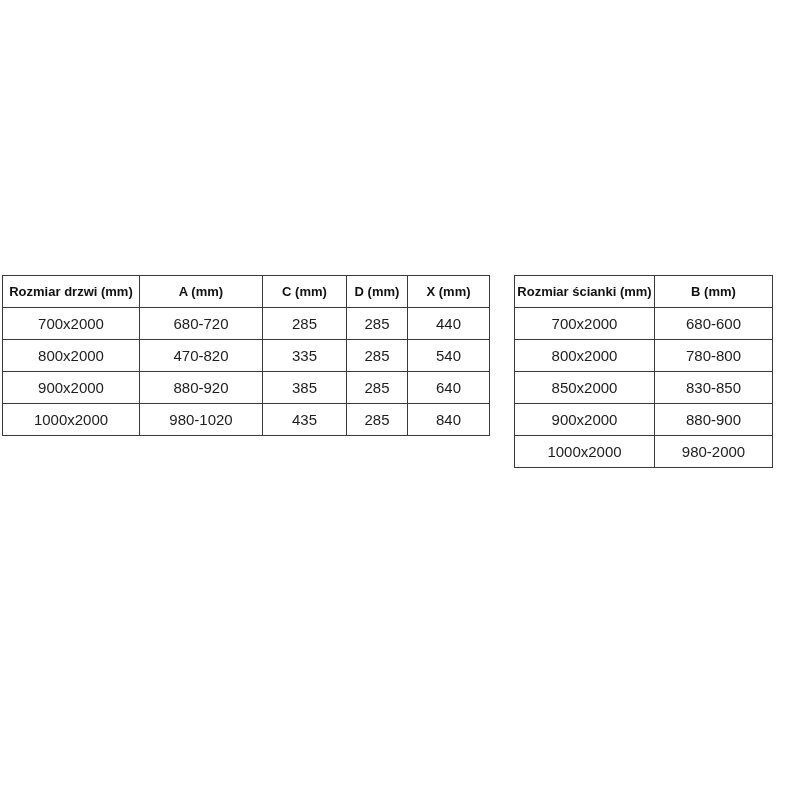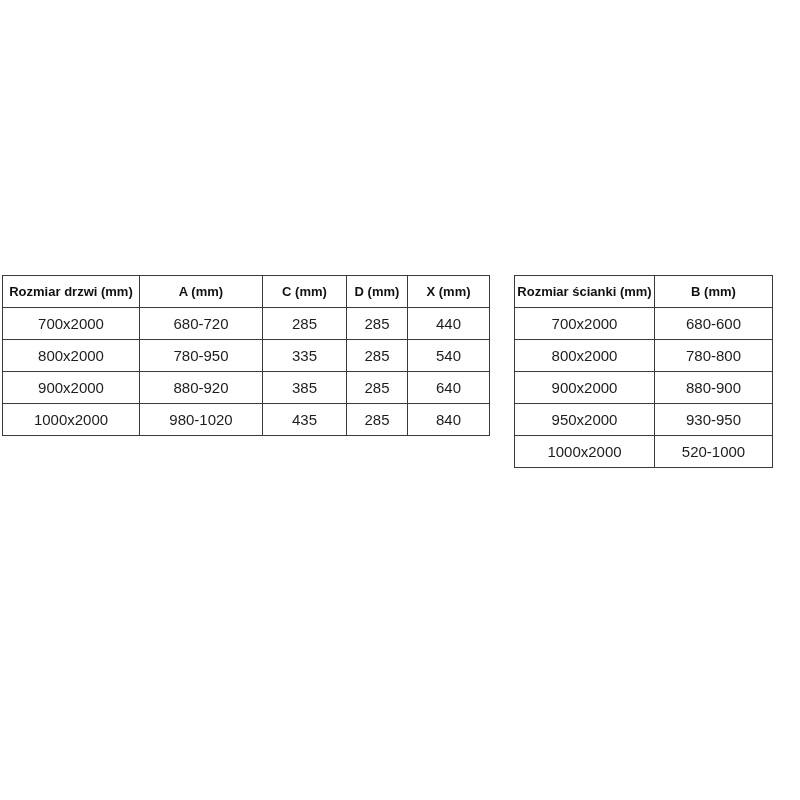--- a/index.html
+++ b/index.html
@@ -73,21 +73,21 @@
   <tbody>
     <tr>
       <td>700x2000</td>
       <td>680-720</td>
       <td>285</td>
       <td>285</td>
       <td>440</td>
     </tr>
     <tr>
       <td>800x2000</td>
-      <td>780-950</td>
+      <td>470-820</td>
       <td>335</td>
       <td>285</td>
       <td>540</td>
     </tr>
     <tr>
       <td>900x2000</td>
       <td>880-920</td>
       <td>385</td>
       <td>285</td>
       <td>640</td>
@@ -116,25 +116,25 @@
   <tbody>
     <tr>
       <td>700x2000</td>
       <td>680-600</td>
     </tr>
     <tr>
       <td>800x2000</td>
       <td>780-800</td>
     </tr>
     <tr>
+      <td>850x2000</td>
+      <td>830-850</td>
+    </tr>
+    <tr>
       <td>900x2000</td>
       <td>880-900</td>
     </tr>
     <tr>
-      <td>950x2000</td>
-      <td>930-950</td>
-    </tr>
-    <tr>
       <td>1000x2000</td>
-      <td>520-1000</td>
+      <td>980-2000</td>
     </tr>
   </tbody>
 </table>
 
 </body></html>

